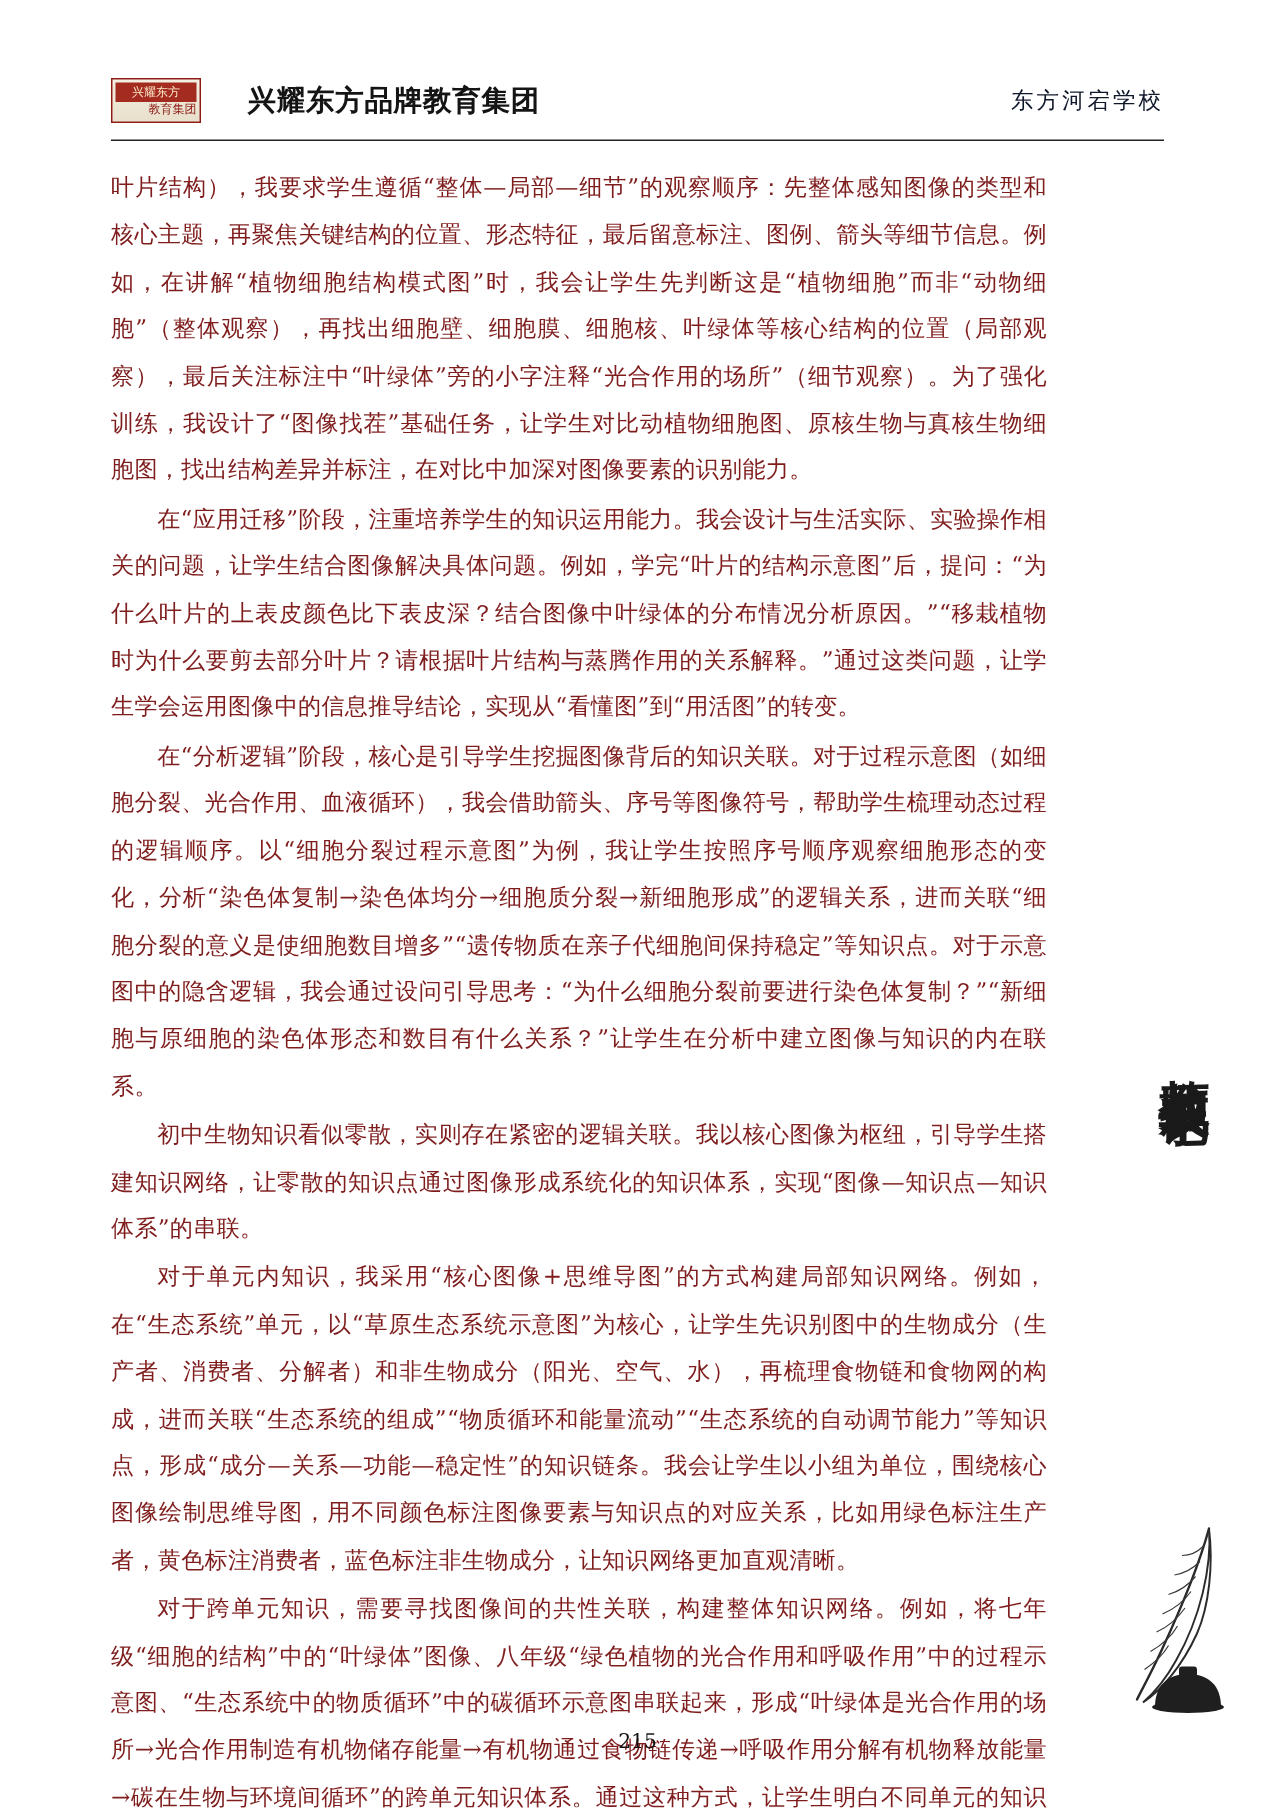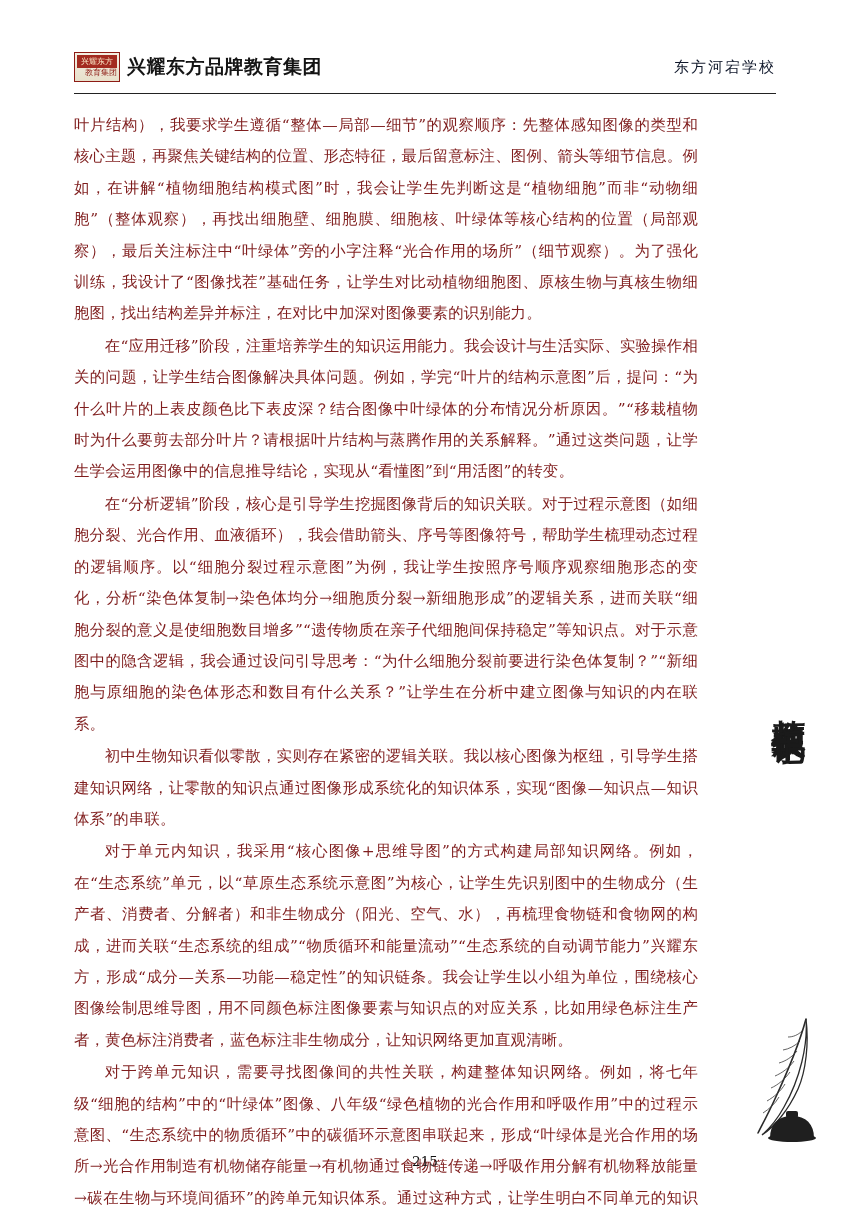--- a/index.html
+++ b/index.html
@@ -29,21 +29,21 @@
     height: 44px;
   }
   .header-left {
     position: absolute;
     left: 0;
     top: 0;
     display: flex;
     align-items: center;
   }
   .logo-mark {
-    width: 46px;
+    width: 60px;
     height: 30px;
     border: 1px solid #8d1b14;
     background: linear-gradient(180deg, #f3efe2 0%, #e8e0cb 100%);
     position: relative;
     margin-right: 7px;
     box-sizing: border-box;
   }
   .logo-mark .lg-top {
     position: absolute;
     top: 2px;
@@ -74,20 +74,21 @@
     overflow: hidden;
     white-space: nowrap;
   }
   .brand-title {
     font-size: 19px;
     font-weight: bold;
     color: #141414;
     letter-spacing: 0.5px;
     font-family: "DejaVu Serif", "Liberation Serif", serif;
     white-space: nowrap;
+    margin-left: 24px;
   }
   .header-right {
     position: absolute;
     right: 0;
     top: 6px;
     font-size: 15px;
     color: #0f172a;
     letter-spacing: 2px;
     white-space: nowrap;
   }
@@ -180,21 +181,21 @@
     </div>
     <div class="header-right">东方河宕学校</div>
     <div class="header-rule"></div>
   </div>
 
   <div class="content">
     <p class="para">叶片结构），我要求学生遵循“整体—局部—细节”的观察顺序：先整体感知图像的类型和核心主题，再聚焦关键结构的位置、形态特征，最后留意标注、图例、箭头等细节信息。例如，在讲解“植物细胞结构模式图”时，我会让学生先判断这是“植物细胞”而非“动物细胞”（整体观察），再找出细胞壁、细胞膜、细胞核、叶绿体等核心结构的位置（局部观察），最后关注标注中“叶绿体”旁的小字注释“光合作用的场所”（细节观察）。为了强化训练，我设计了“图像找茬”基础任务，让学生对比动植物细胞图、原核生物与真核生物细胞图，找出结构差异并标注，在对比中加深对图像要素的识别能力。</p>
     <p class="para indent">在“应用迁移”阶段，注重培养学生的知识运用能力。我会设计与生活实际、实验操作相关的问题，让学生结合图像解决具体问题。例如，学完“叶片的结构示意图”后，提问：“为什么叶片的上表皮颜色比下表皮深？结合图像中叶绿体的分布情况分析原因。”“移栽植物时为什么要剪去部分叶片？请根据叶片结构与蒸腾作用的关系解释。”通过这类问题，让学生学会运用图像中的信息推导结论，实现从“看懂图”到“用活图”的转变。</p>
     <p class="para indent">在“分析逻辑”阶段，核心是引导学生挖掘图像背后的知识关联。对于过程示意图（如细胞分裂、光合作用、血液循环），我会借助箭头、序号等图像符号，帮助学生梳理动态过程的逻辑顺序。以“细胞分裂过程示意图”为例，我让学生按照序号顺序观察细胞形态的变化，分析“染色体复制→染色体均分→细胞质分裂→新细胞形成”的逻辑关系，进而关联“细胞分裂的意义是使细胞数目增多”“遗传物质在亲子代细胞间保持稳定”等知识点。对于示意图中的隐含逻辑，我会通过设问引导思考：“为什么细胞分裂前要进行染色体复制？”“新细胞与原细胞的染色体形态和数目有什么关系？”让学生在分析中建立图像与知识的内在联系。</p>
     <p class="para indent">初中生物知识看似零散，实则存在紧密的逻辑关联。我以核心图像为枢纽，引导学生搭建知识网络，让零散的知识点通过图像形成系统化的知识体系，实现“图像—知识点—知识体系”的串联。</p>
-    <p class="para indent">对于单元内知识，我采用“核心图像+思维导图”的方式构建局部知识网络。例如，在“生态系统”单元，以“草原生态系统示意图”为核心，让学生先识别图中的生物成分（生产者、消费者、分解者）和非生物成分（阳光、空气、水），再梳理食物链和食物网的构成，进而关联“生态系统的组成”“物质循环和能量流动”“生态系统的自动调节能力”兴耀东方，形成“成分—关系—功能—稳定性”的知识链条。我会让学生以小组为单位，围绕核心图像绘制思维导图，用不同颜色标注图像要素与知识点的对应关系，比如用绿色标注生产者，黄色标注消费者，蓝色标注非生物成分，让知识网络更加直观清晰。</p>
+    <p class="para indent">对于单元内知识，我采用“核心图像+思维导图”的方式构建局部知识网络。例如，在“生态系统”单元，以“草原生态系统示意图”为核心，让学生先识别图中的生物成分（生产者、消费者、分解者）和非生物成分（阳光、空气、水），再梳理食物链和食物网的构成，进而关联“生态系统的组成”“物质循环和能量流动”“生态系统的自动调节能力”等知识点，形成“成分—关系—功能—稳定性”的知识链条。我会让学生以小组为单位，围绕核心图像绘制思维导图，用不同颜色标注图像要素与知识点的对应关系，比如用绿色标注生产者，黄色标注消费者，蓝色标注非生物成分，让知识网络更加直观清晰。</p>
     <p class="para indent">对于跨单元知识，需要寻找图像间的共性关联，构建整体知识网络。例如，将七年级“细胞的结构”中的“叶绿体”图像、八年级“绿色植物的光合作用和呼吸作用”中的过程示意图、“生态系统中的物质循环”中的碳循环示意图串联起来，形成“叶绿体是光合作用的场所→光合作用制造有机物储存能量→有机物通过食物链传递→呼吸作用分解有机物释放能量→碳在生物与环境间循环”的跨单元知识体系。通过这种方式，让学生明白不同单元的知识并非孤立存在，而是通过核心图像和关键知识点相互关联，帮助学生建立全局化的知识视野。</p>
 
   </div>
 
   <div class="side-deco">
     <span class="side-title">教师成长手记</span>
   </div>
 
   <svg class="quill" viewBox="0 0 74 130">
     <path d="M58 4 C52 26, 40 56, 26 86 C20 99, 14 110, 10 118" fill="none" stroke="#2b2b2b" stroke-width="1.6" stroke-linecap="round"></path>

